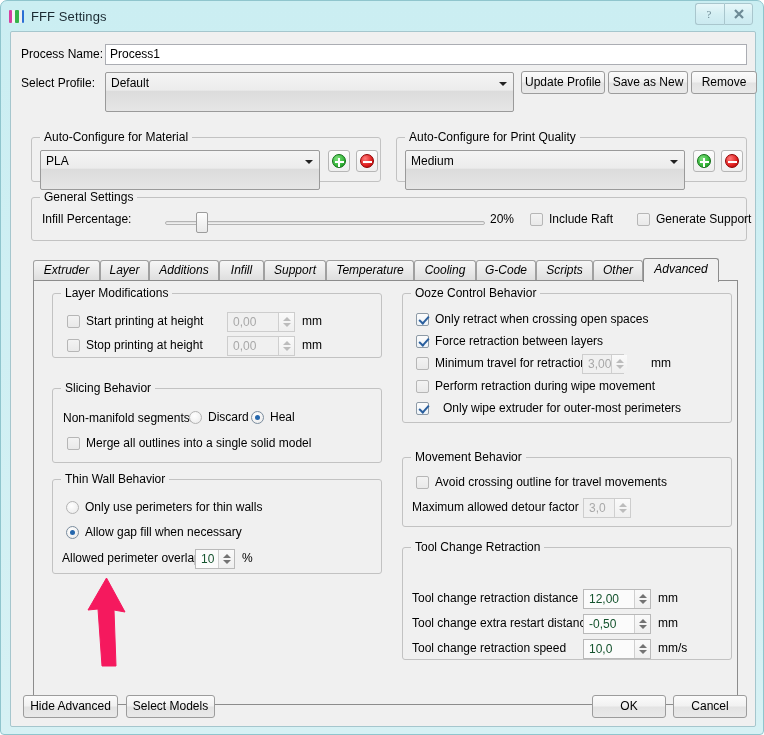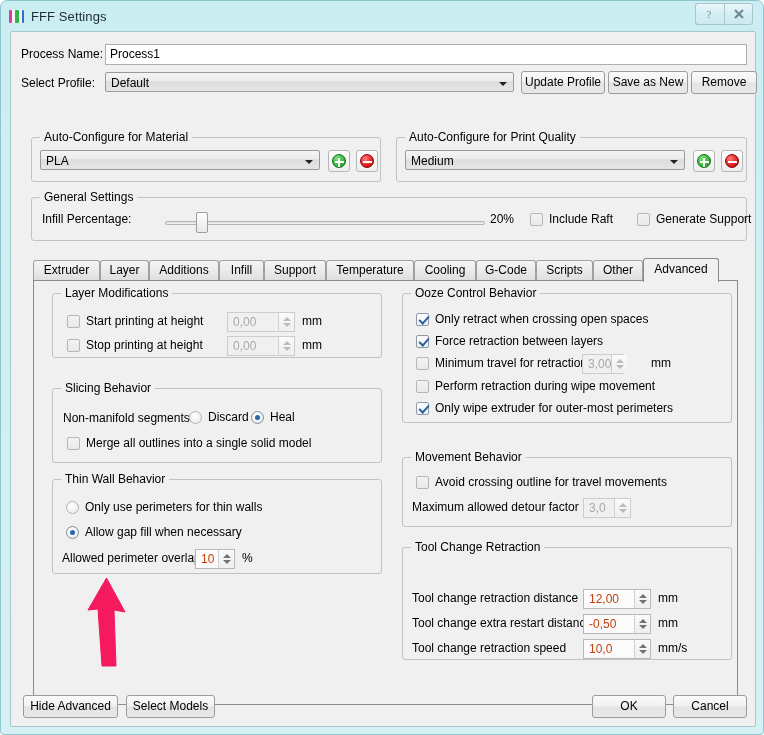--- a/index.html
+++ b/index.html
@@ -94,21 +94,21 @@
   }
   #process-name-input { left: 84px; top: 0; width: 642px; }
 
   #row-profile {
     position: absolute; left: 10px; top: 40px; width: 726px; height: 22px;
   }
   #row-profile .lbl { position: absolute; left: 0; top: 4px; }
 
   .combo {
     position: absolute;
-    height: 20px;
+    height: 40px;
     border: 1px solid #9a9a9a;
     background: linear-gradient(to bottom, #f4f4f4 0%, #ececec 45%, #dcdcdc 48%, #e6e6e6 100%);
     border-radius: 2px;
     font-size: 12px;
     line-height: 20px;
     padding-left: 5px;
     color: #000;
     overflow: hidden;
     white-space: nowrap;
   }
@@ -280,20 +280,21 @@
     height: 21px;
     border: 1px solid #a0a0a0;
     border-bottom: none;
     border-radius: 3px 3px 0 0;
     background: linear-gradient(to bottom, #f6f6f6 0%, #eaeaea 50%, #dddddd 100%);
     font-size: 12px;
     line-height: 19px;
     text-align: center;
     color: #000;
     cursor: default;
+    font-style: italic;
   }
   .tab.active {
     top: 0px;
     height: 24px;
     line-height: 21px;
     background: #f0f0f0;
     border-color: #8c8c8c;
     z-index: 5;
   }
 
@@ -318,21 +319,21 @@
     height: 20px;
     border: 1px solid #b9b9b9;
     background: #fbfbfb;
     display: flex;
     align-items: center;
   }
   .spin.disabled { background: #f0f0f0; border-color: #cdcdcd; }
   .spin .val {
     padding-left: 5px;
     font-size: 12px;
-    color: #c2410c;
+    color: #14532d;
     line-height: 18px;
     flex: 1;
   }
   .spin.disabled .val { color: #a8a8a8; }
   .spin .arrows {
     width: 16px; height: 18px;
     border-left: 1px solid #cfcfcf;
     background: linear-gradient(to bottom, #fafafa, #efefef);
     position: relative;
     flex: none;
@@ -570,21 +571,21 @@
               <span class="up"></span>
               <span class="dn"></span>
             </span>
         </div>
         <span class="unit" style="left:248px;top:62px;">mm</span>
 
         <span class="cb" style="position:absolute;left:13px;top:85px;">
           <span class="box"></span>
           <span>Perform retraction during wipe movement</span>
         </span>
-        <span class="cb checked" style="position:absolute;left:13px;top:107px;">
+        <span class="cb checked" style="position:absolute;left:13px;top:107px;gap:8px;">
           <span class="box"></span>
           <span>Only wipe extruder for outer-most perimeters</span>
         </span>
       </div>
 
       <div class="group" id="grp-movement">
         <span class="group-title">Movement Behavior</span>
 
         <span class="cb" style="position:absolute;left:13px;top:17px;">
           <span class="box"></span>

